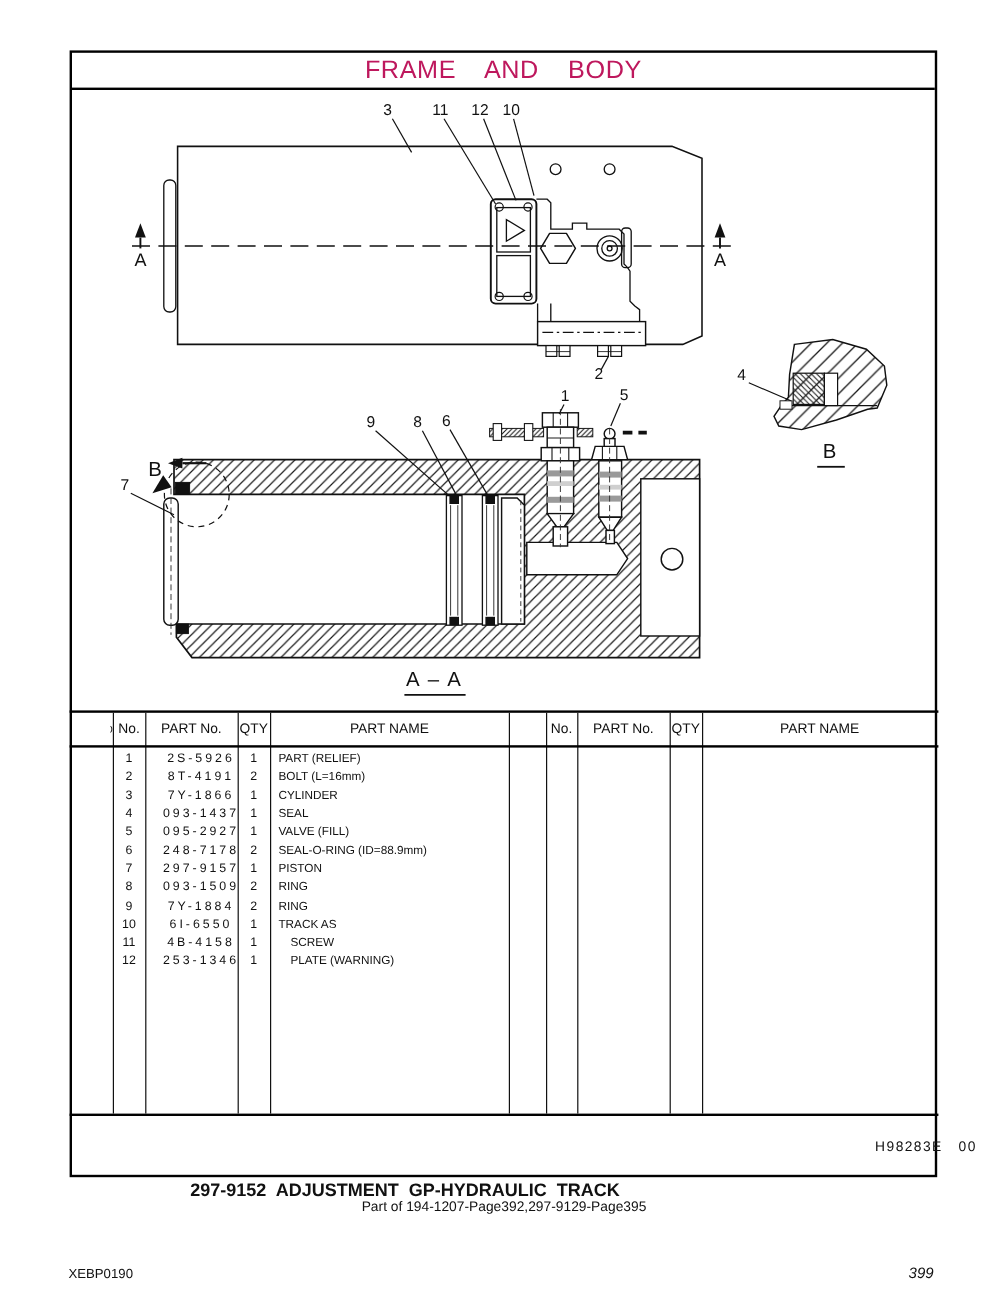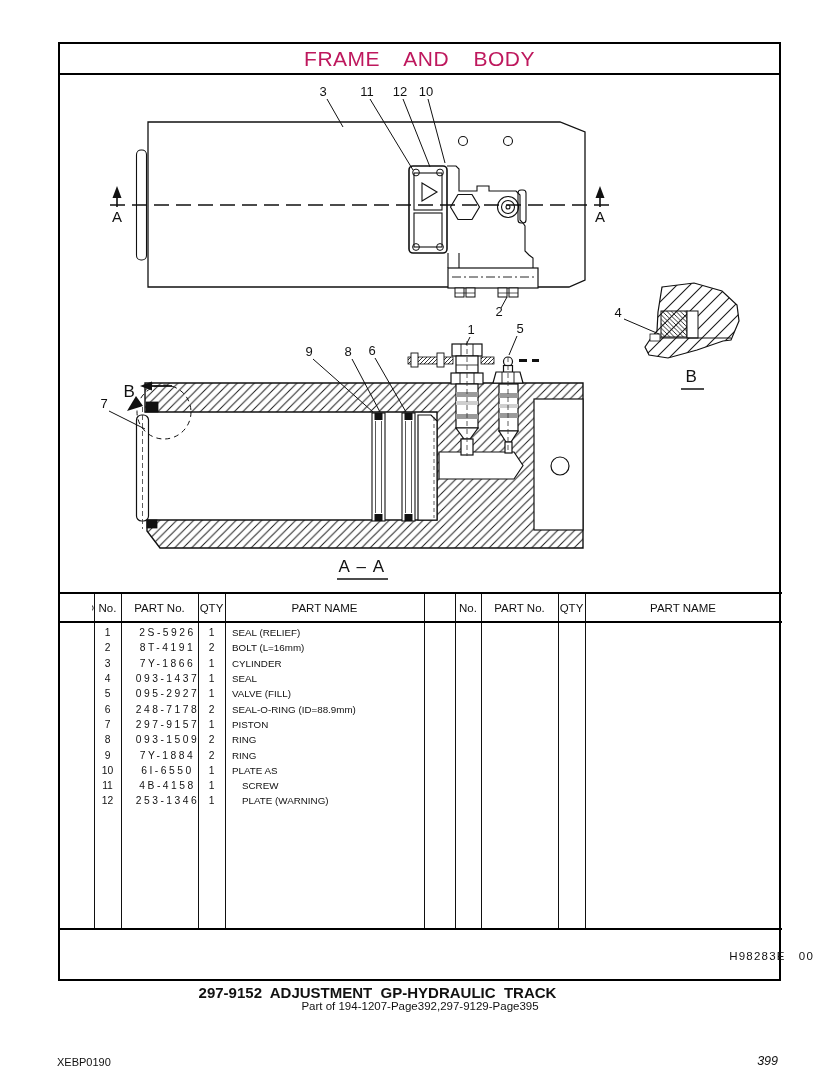--- a/index.html
+++ b/index.html
@@ -35,21 +35,21 @@
          font-size:10.3px;color:#111;}
   .t-row>div{display:flex;align-items:center;justify-content:center;white-space:nowrap;overflow:visible;}
   .t-row .c-part{letter-spacing:2.5px;padding-left:16px;}
   .t-row .c-name{justify-content:flex-start;padding-left:7px;font-size:9.8px;}
   .t-row .c-name.ind{padding-left:17px;}
 
   
   #doc-code{left:58px;top:950px;width:724px;text-align:right;padding-right:13px;
             box-sizing:border-box;font-size:11.5px;letter-spacing:1.2px;white-space:pre;color:#111;margin-left:45px;}
   #footer-title{left:0;top:984px;width:675px;text-align:center;font-weight:bold;
-                font-size:15px;white-space:pre;color:#111;margin-left:40px;}
+                font-size:15px;white-space:pre;color:#111;}
   #footer-subtitle{left:0;top:1000px;width:840px;text-align:center;font-size:11.5px;color:#111;}
   #form-number{left:57px;top:1056px;font-size:11px;color:#111;}
   #page-number{left:748px;top:1054px;width:30px;text-align:right;font-size:12.5px;color:#111;font-style:italic;}
 </style>
 </head>
 <body>
 
 <div id="frame" class="abs">
   <div id="title-band" class="abs">FRAME AND BODY</div>
 </div>
@@ -260,21 +260,21 @@
       <div class="hc">PART No.</div>
       <div class="hc">QTY</div>
       <div class="hc">PART NAME</div>
     </div>
   <div id="table-rows">
       <div class="t-row">
         <div></div>
         <div>1</div>
         <div class="c-part">2S-5926</div>
         <div>1</div>
-        <div class="c-name">SEAL (RELIEF)</div>
+        <div class="c-name">PART (RELIEF)</div>
         <div></div>
         <div></div>
         <div></div>
         <div></div>
         <div></div>
       </div>
       <div class="t-row">
         <div></div>
         <div>2</div>
         <div class="c-part">8T-4191</div>
@@ -368,21 +368,21 @@
         <div></div>
         <div></div>
         <div></div>
         <div></div>
       </div>
       <div class="t-row">
         <div></div>
         <div>10</div>
         <div class="c-part">6I-6550</div>
         <div>1</div>
-        <div class="c-name">PLATE AS</div>
+        <div class="c-name">TRACK AS</div>
         <div></div>
         <div></div>
         <div></div>
         <div></div>
         <div></div>
       </div>
       <div class="t-row">
         <div></div>
         <div>11</div>
         <div class="c-part">4B-4158</div>

